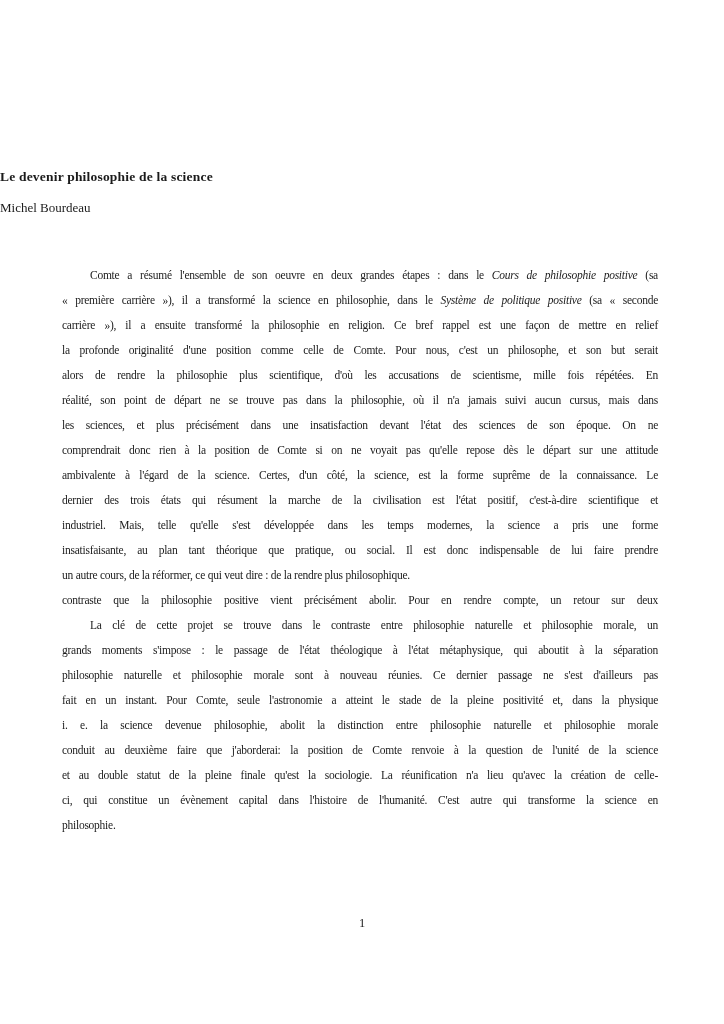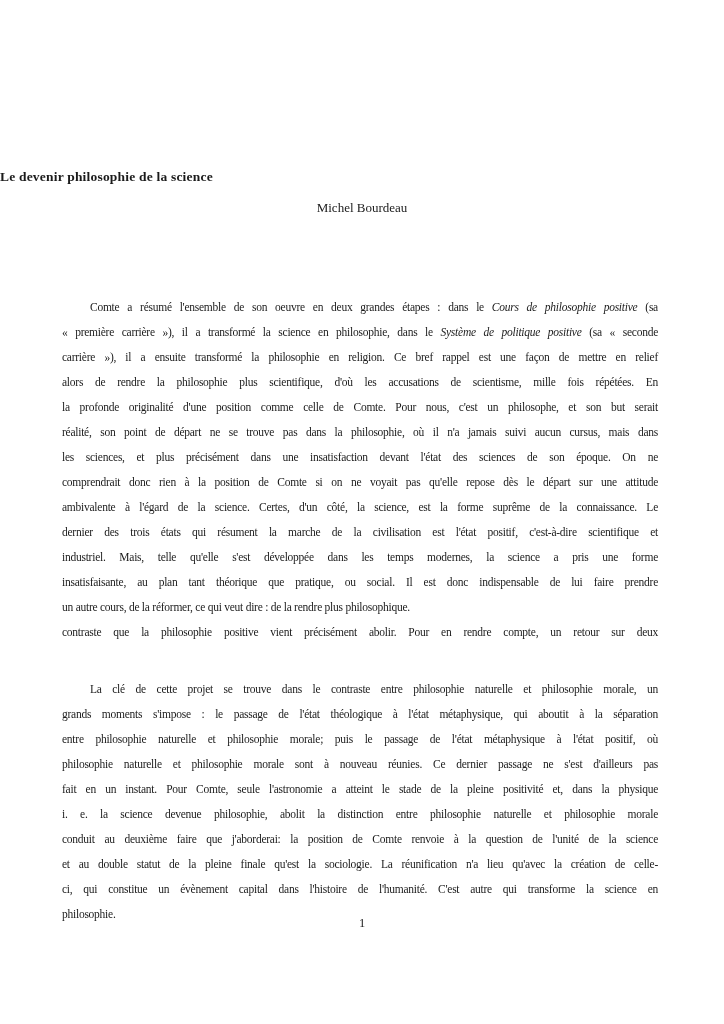--- a/index.html
+++ b/index.html
@@ -23,39 +23,37 @@
     width: 100%;
     font-size: 13.5px;
     font-weight: 700;
     letter-spacing: 0.2px;
   }
   .doc-author {
     position: absolute;
     top: 200px;
     left: 0;
     width: 100%;
-    text-align: center;
     font-size: 13px;
   }
   .doc-body {
     position: absolute;
     top: 263px;
     left: 62px;
     width: 596px;
     font-size: 11.5px;
     line-height: 25px;
     letter-spacing: -0.25px;
   }
   .line {
     text-align: justify;
     text-align-last: justify;
   }
   .line.pfirst {
     text-indent: 28px;
-    margin-top: 32px;
   }
   .line.plast {
     text-align-last: left;
   }
   .line i {
     font-style: italic;
   }
   .page-number {
     position: absolute;
     top: 916px;
@@ -68,34 +66,33 @@
 </head>
 <body>
 
 <div class="page">
   <div class="doc-title">Le devenir philosophie de la science</div>
   <div class="doc-author">Michel Bourdeau</div>
   <div class="doc-body">
       <div class="line pfirst"><span>Comte a résumé l'ensemble de son oeuvre en deux grandes étapes : dans le </span><i>Cours de philosophie positive</i><span> (sa</span></div>
       <div class="line"><span>« première carrière »), il a transformé la science en philosophie, dans le </span><i>Système de politique positive</i><span> (sa « seconde</span></div>
       <div class="line"><span>carrière »), il a ensuite transformé la philosophie en religion. Ce bref rappel est une façon de mettre en relief</span></div>
+      <div class="line"><span>la profonde originalité d'une position comme celle de Comte. Pour nous, c'est un philosophe, et son but serait</span></div>
       <div class="line"><span>alors de rendre la philosophie plus scientifique, d'où les accusations de scientisme, mille fois répétées. En</span></div>
-      <div class="line"><span>la profonde originalité d'une position comme celle de Comte. Pour nous, c'est un philosophe, et son but serait</span></div>
       <div class="line"><span>réalité, son point de départ ne se trouve pas dans la philosophie, où il n'a jamais suivi aucun cursus, mais dans</span></div>
       <div class="line"><span>les sciences, et plus précisément dans une insatisfaction devant l'état des sciences de son époque. On ne</span></div>
       <div class="line"><span>comprendrait donc rien à la position de Comte si on ne voyait pas qu'elle repose dès le départ sur une attitude</span></div>
       <div class="line"><span>ambivalente à l'égard de la science. Certes, d'un côté, la science, est la forme suprême de la connaissance. Le</span></div>
       <div class="line"><span>dernier des trois états qui résument la marche de la civilisation est l'état positif, c'est-à-dire scientifique et</span></div>
       <div class="line"><span>industriel. Mais, telle qu'elle s'est développée dans les temps modernes, la science a pris une forme</span></div>
       <div class="line"><span>insatisfaisante, au plan tant théorique que pratique, ou social. Il est donc indispensable de lui faire prendre</span></div>
       <div class="line plast"><span>un autre cours, de la réformer, ce qui veut dire : de la rendre plus philosophique.</span></div>
       <div class="line"><span>contraste que la philosophie positive vient précisément abolir. Pour en rendre compte, un retour sur deux</span></div>
       <div class="line pfirst"><span>La clé de cette projet se trouve dans le contraste entre philosophie naturelle et philosophie morale, un</span></div>
       <div class="line"><span>grands moments s'impose : le passage de l'état théologique à l'état métaphysique, qui aboutit à la séparation</span></div>
-      <div class="line"><span>entre philosophie naturelle et philosophie morale; puis le passage de l'état métaphysique à l'état positif, où</span></div>
       <div class="line"><span>philosophie naturelle et philosophie morale sont à nouveau réunies. Ce dernier passage ne s'est d'ailleurs pas</span></div>
       <div class="line"><span>fait en un instant. Pour Comte, seule l'astronomie a atteint le stade de la pleine positivité et, dans la physique</span></div>
       <div class="line"><span>i. e. la science devenue philosophie, abolit la distinction entre philosophie naturelle et philosophie morale</span></div>
       <div class="line"><span>conduit au deuxième faire que j'aborderai: la position de Comte renvoie à la question de l'unité de la science</span></div>
       <div class="line"><span>et au double statut de la pleine finale qu'est la sociologie. La réunification n'a lieu qu'avec la création de celle-</span></div>
       <div class="line"><span>ci, qui constitue un évènement capital dans l'histoire de l'humanité. C'est autre qui transforme la science en</span></div>
       <div class="line plast"><span>philosophie.</span></div>
     </div>
   <div class="page-number">1</div>
 </div>

